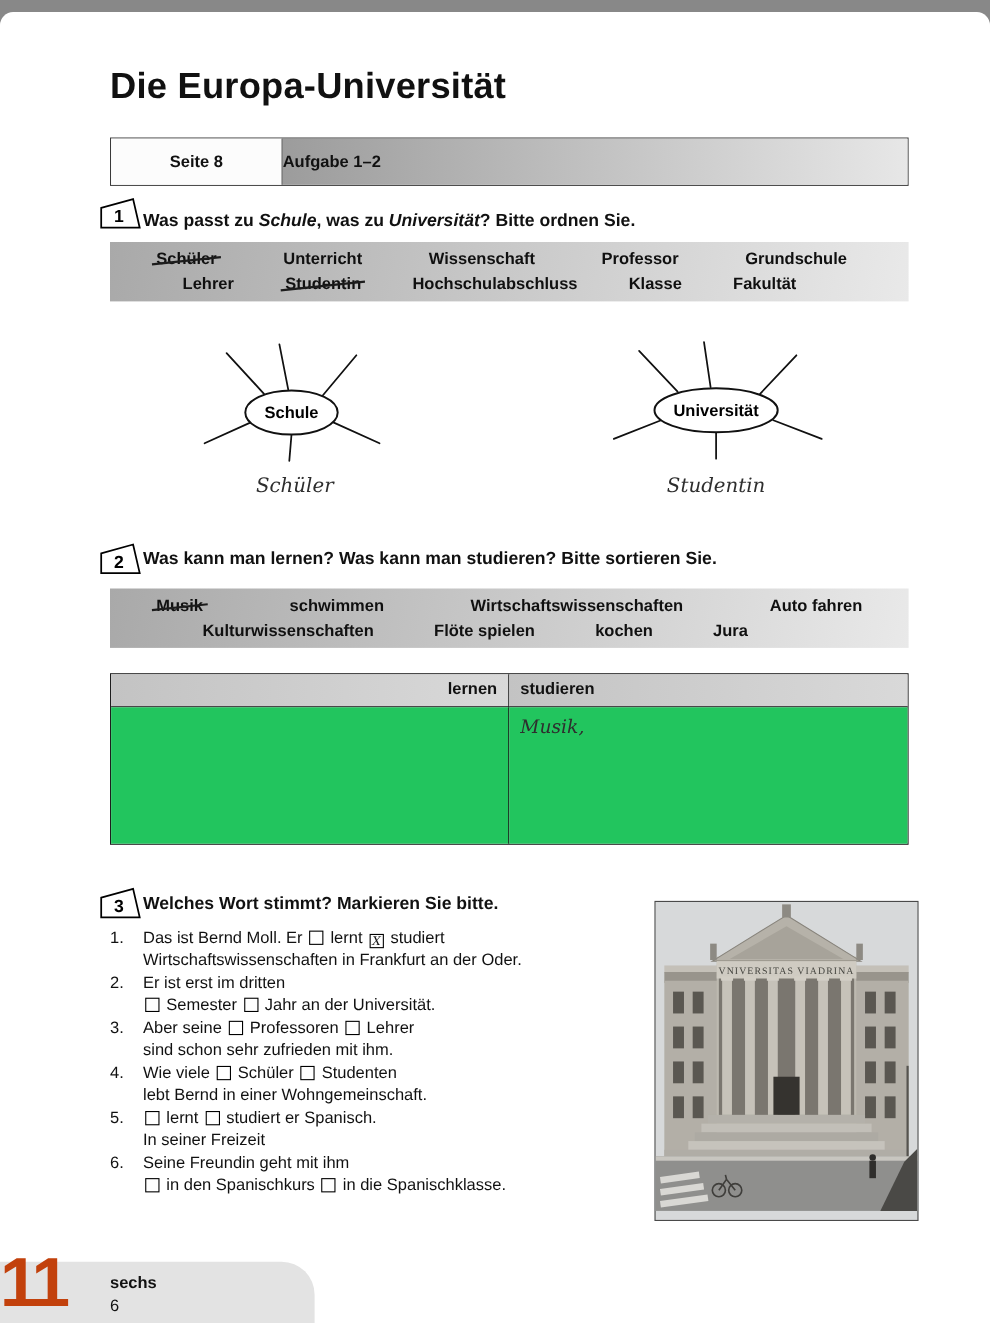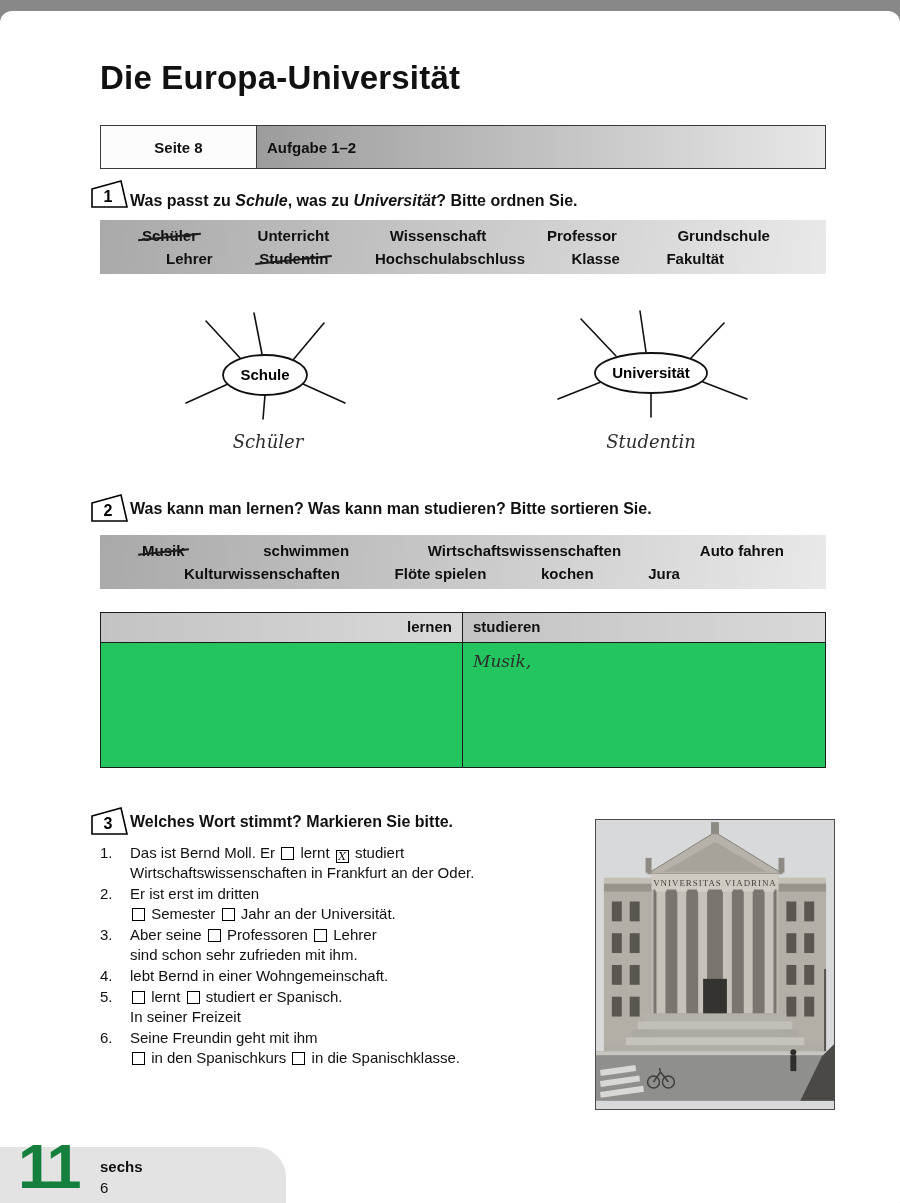--- a/index.html
+++ b/index.html
@@ -7,21 +7,21 @@
   .page { position:relative; width:900px; height:1203px; background:#ffffff; color:#111;
           margin:11px auto; overflow:hidden;border-radius:12px; }
 
   .page-title { position:absolute; left:100px; top:48px; font-size:33px; font-weight:700; letter-spacing:.2px; }
 
   
   .headerbar { position:absolute; left:100px; top:114px; width:726px; height:44px;
                border:1.5px solid #3a3a3a; display:flex; }
   .hb-left { width:156px; display:flex; align-items:center; justify-content:center;
              font-weight:700; font-size:15px; background:#fcfcfc; border-right:1.5px solid #3a3a3a; }
-  .hb-right { flex:1; display:flex; align-items:center; padding-left:10px; font-weight:700;
+  .hb-right { flex:1; display:flex; align-items:center; font-weight:700;
               font-size:15px; background:linear-gradient(to right,#9c9c9c,#e7e7e7); }
 
   
   .ex-marker { position:absolute; width:40px; height:30px; }
   .ex-marker text { font-weight:700; font-size:16px; font-family:"Liberation Sans",sans-serif; }
 
   .ex-title { position:absolute; font-size:16px; font-weight:700; white-space:nowrap; }
   .it { font-style:italic; }
 
   
@@ -66,22 +66,22 @@
         font-size:11px; font-style:italic; font-family:"DejaVu Serif", serif; background:#fff; }
 
   
   .photo { position:absolute; left:595px; top:808px; width:240px; height:291px;
            border:1px solid #4a4a4a; background:#d7d9da; }
   .photo svg text { font-family:"Liberation Serif", serif; }
 
   
   .footer-shape { position:absolute; left:0; top:1136px; width:286px; height:67px;
                   background:#e3e3e3; border-radius:0 30px 0 0; }
-  .big-num { position:absolute; left:18px; top:1124px; font-size:63px; font-weight:700;
-             color:#15803d; letter-spacing:-3px; line-height:1; }
+  .big-num { position:absolute; left:0; top:1124px; font-size:63px; font-weight:700;
+             color:#c2410c; letter-spacing:-3px; line-height:1; }
   .footer-word { position:absolute; left:100px; top:1147px; font-size:15px; font-weight:700; }
   .footer-num { position:absolute; left:100px; top:1168px; font-size:15px; }
   .bottom-bar { position:absolute; left:286px; top:1194px; width:614px; height:9px; background:#0d0d0d; }
 </style>
 </head>
 <body>
 
 <div class="page">
 
   <div class="page-title">Die Europa-Universität</div>
@@ -193,20 +193,21 @@
       <div class="item">
         <span class="item-num">3.</span>
         <div class="item-content">
           <div class="item-line"><span>Aber seine </span><span class="cb"></span><span> Professoren </span><span class="cb"></span><span> Lehrer</span></div>
           <div class="item-line"><span>sind schon sehr zufrieden mit ihm.</span></div>
         </div>
       </div>
       <div class="item">
         <span class="item-num">4.</span>
         <div class="item-content">
+          <div class="item-line"><span>Wie viele </span><span class="cb"></span><span> Schüler </span><span class="cb"></span><span> Studenten</span></div>
           <div class="item-line"><span>lebt Bernd in einer Wohngemeinschaft.</span></div>
         </div>
       </div>
       <div class="item">
         <span class="item-num">5.</span>
         <div class="item-content">
           <div class="item-line"><span class="cb"></span><span> lernt </span><span class="cb"></span><span> studiert er Spanisch.</span></div>
           <div class="item-line"><span>In seiner Freizeit</span></div>
         </div>
       </div>

